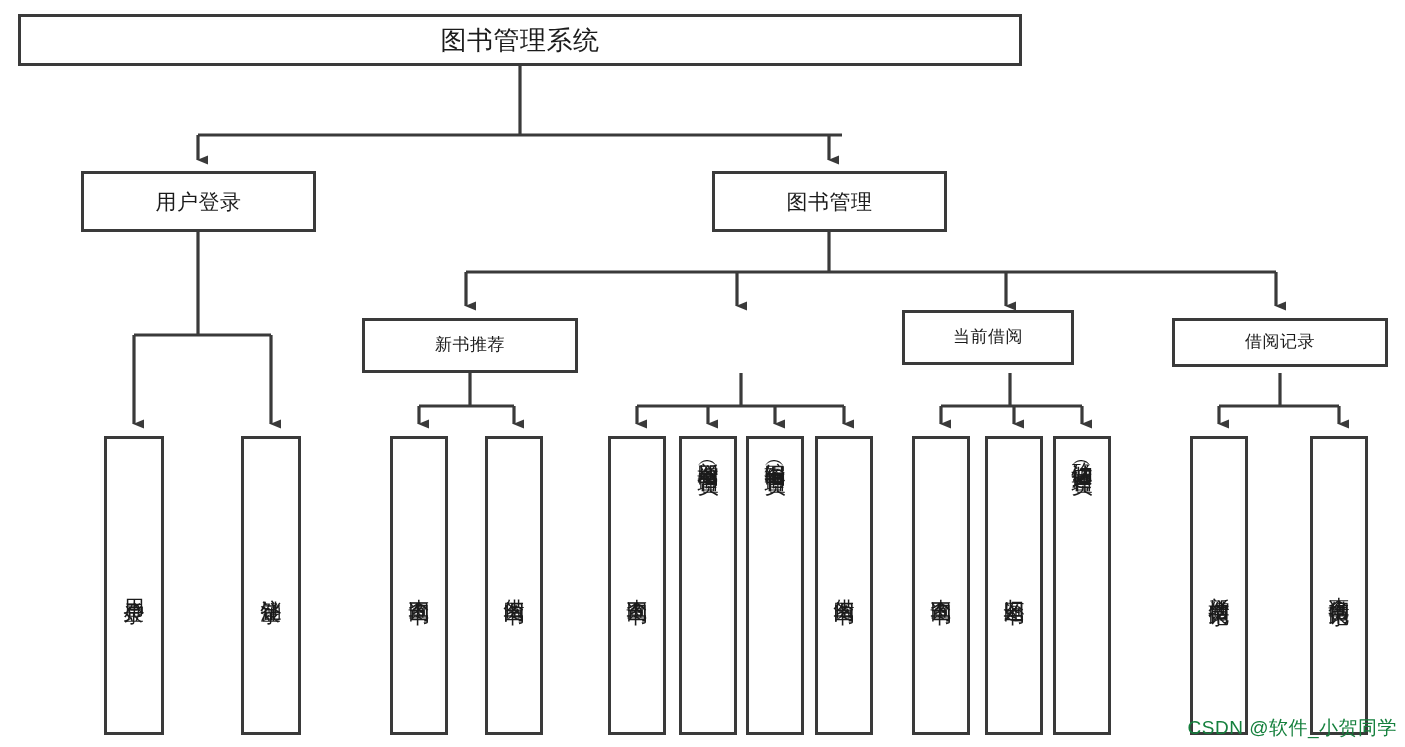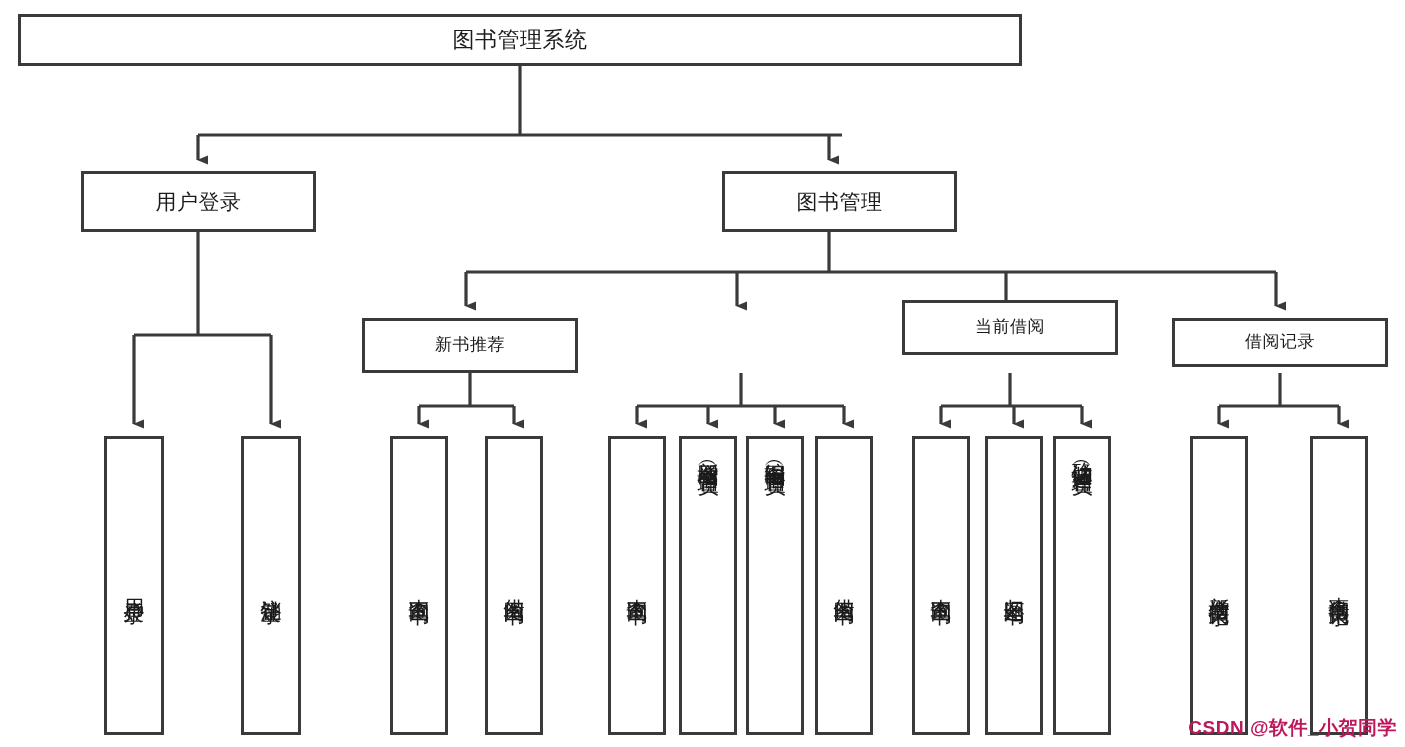--- a/index.html
+++ b/index.html
@@ -30,21 +30,21 @@
     align-items: center;
     justify-content: center;
   }
   .node-label-h {
     font-size: 21px;
     color: #1b1b1b;
     line-height: 1.1;
     white-space: nowrap;
     letter-spacing: 0.5px;
   }
-  .node-box.root .node-label-h { font-size: 22px; }
+  .node-box.root .node-label-h { font-size: 26px; }
   .node-box.tier1 .node-label-h { font-size: 21px; }
   .node-box.tier2 .node-label-h { font-size: 17px; }
 
   .node-box.leaf {
     align-items: flex-start;
     justify-content: center;
     padding-top: 6px;
   }
   .node-label-v {
     font-size: 21px;
@@ -65,24 +65,23 @@
     top: 0;
     width: 1405px;
     height: 747px;
     pointer-events: none;
   }
   .watermark {
     position: absolute;
     right: 8px;
     bottom: 6px;
     font-size: 19px;
-    color: #be185d;
+    color: #15803d;
     white-space: nowrap;
     letter-spacing: 0.5px;
-    font-weight: bold;
   }
 </style>
 </head>
 <body>
 
 <div id="diagram-root">
 
   <svg class="connectors" viewBox="0 0 1405 747">
     <defs>
       <marker id="arrowhead" markerWidth="10" markerHeight="11" refX="4.6" refY="10" orient="auto" markerUnits="userSpaceOnUse">
@@ -133,28 +132,28 @@
     </g>
   </svg>
 
   <div class="node-box root" style="left:18px; top:14px; width:1004px; height:52px;">
     <span class="node-label-h">图书管理系统</span>
   </div>
 
   <div class="node-box tier1" style="left:81px; top:171px; width:235px; height:61px;">
     <span class="node-label-h">用户登录</span>
   </div>
-  <div class="node-box tier1" style="left:712px; top:171px; width:235px; height:61px;margin-left:10px;">
+  <div class="node-box tier1" style="left:712px; top:171px; width:235px; height:61px;">
     <span class="node-label-h">图书管理</span>
   </div>
 
   <div class="node-box tier2" style="left:362px; top:318px; width:216px; height:55px;">
     <span class="node-label-h">新书推荐</span>
   </div>
-  <div class="node-box tier2" style="left:902px; top:300px; width:216px; height:55px;">
+  <div class="node-box tier2" style="left:902px; top:310px; width:172px; height:55px;">
     <span class="node-label-h">当前借阅</span>
   </div>
   <div class="node-box tier2" style="left:1172px; top:318px; width:216px; height:49px;">
     <span class="node-label-h">借阅记录</span>
   </div>
 
   <div class="node-box leaf centered" style="left:104px; top:436px; width:60px; height:299px;">
     <span class="node-label-v">用户登录</span>
   </div>
   <div class="node-box leaf centered" style="left:241px; top:436px; width:60px; height:299px;">

